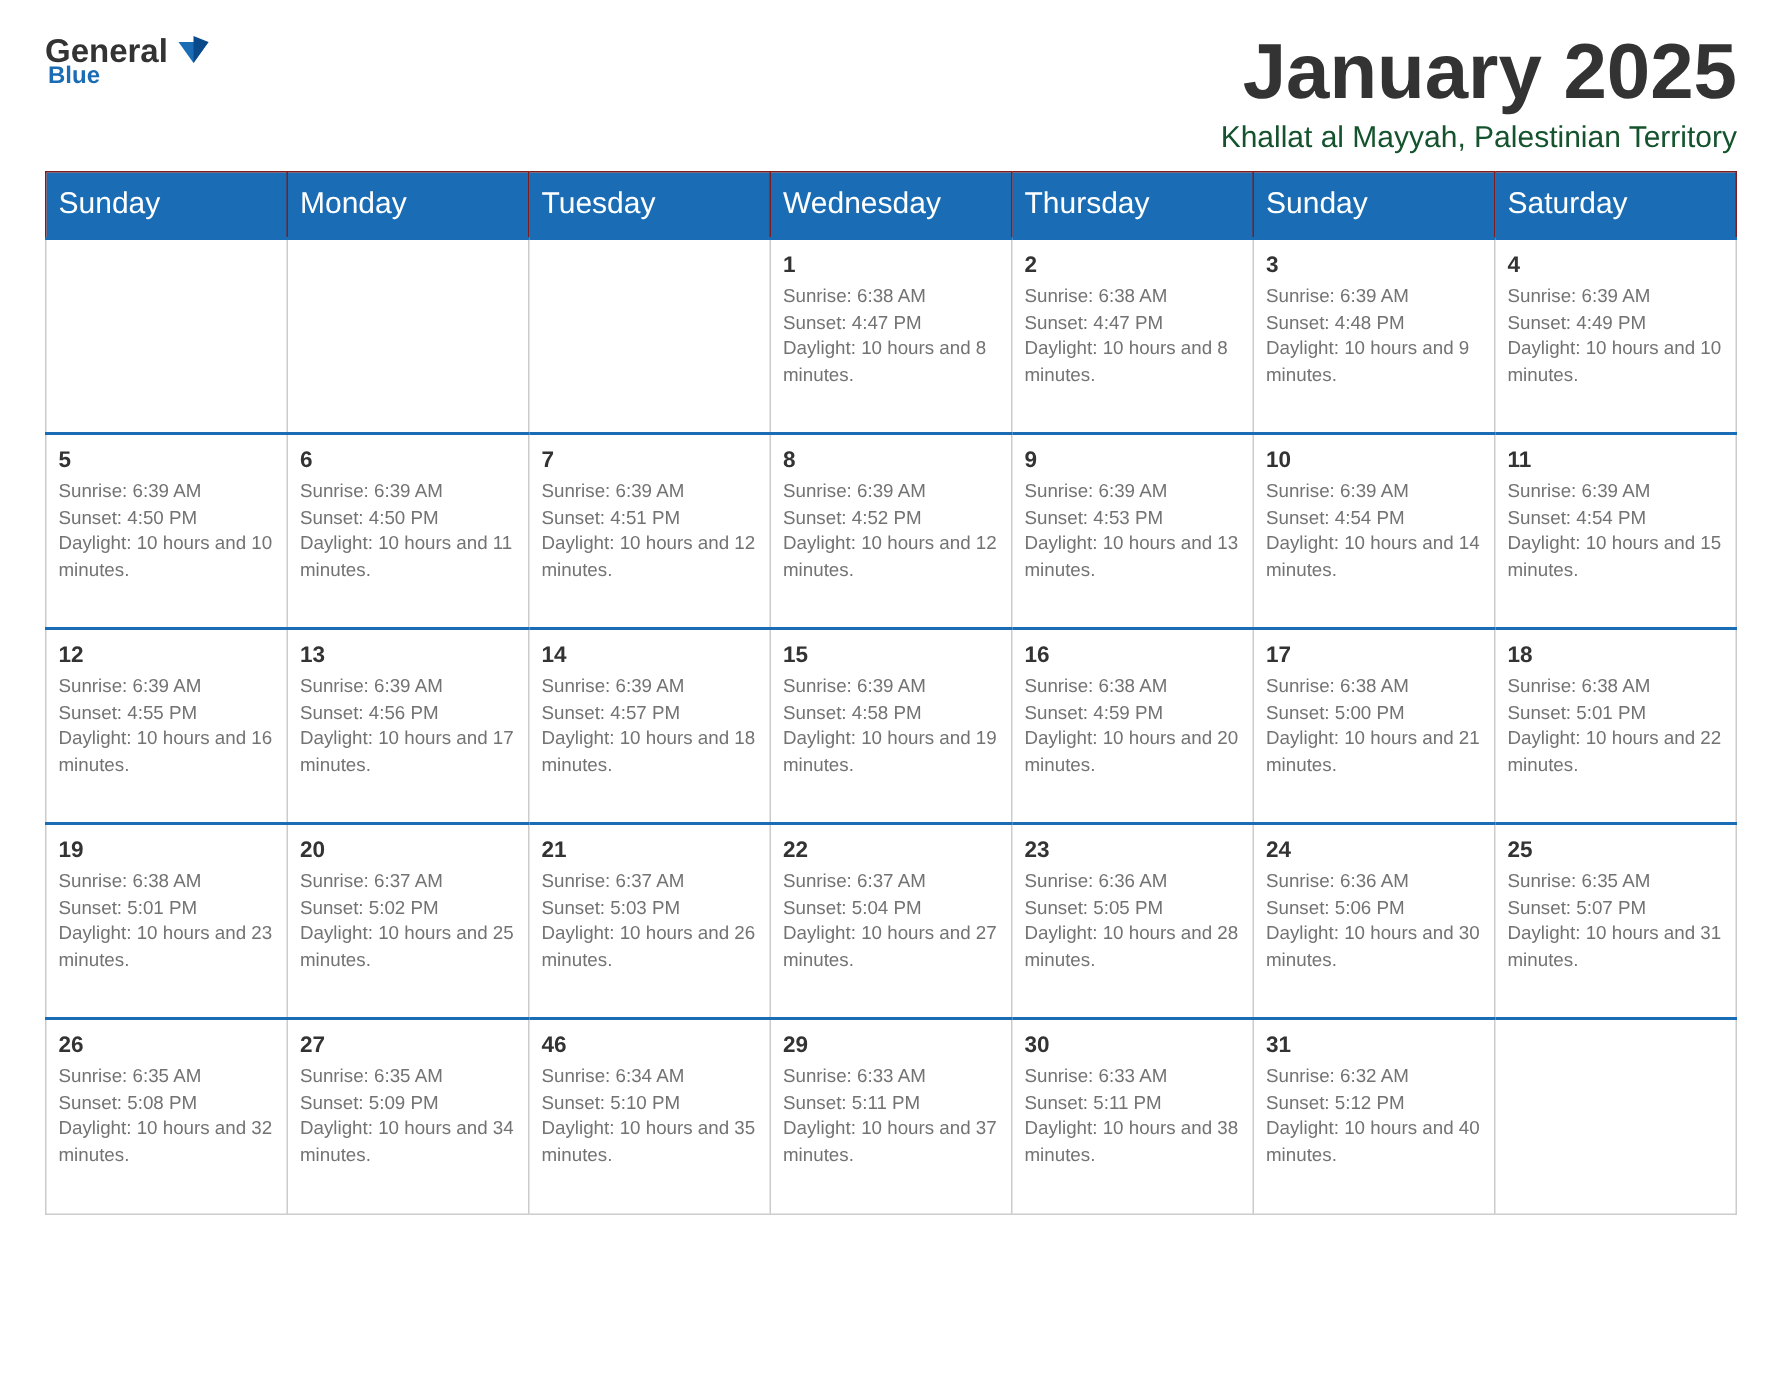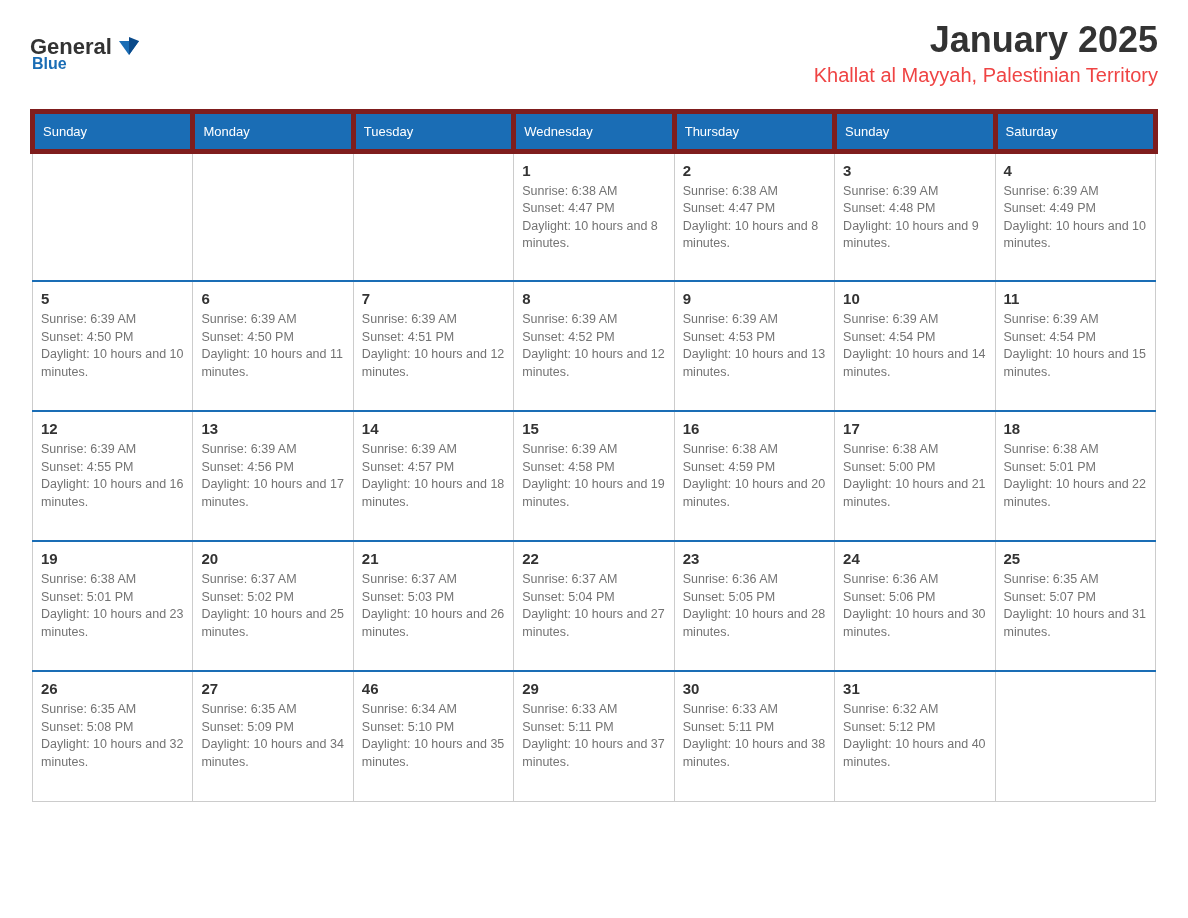--- a/index.html
+++ b/index.html
@@ -6,65 +6,65 @@
     body {
       font-family: Arial, sans-serif;
       background: #fff;
       padding: 20px 30px;
       width: 1188px;
       min-height: 918px;
     }
     .header {
       display: flex;
       justify-content: space-between;
-      align-items: center;
-      margin-bottom: 22px;
+      align-items: flex-start;
+      margin-bottom: 10px;
     }
     .logo-text-general {
       font-size: 22px;
       font-weight: bold;
       color: #333;
     }
     .logo-text-blue {
       font-size: 16px;
       font-weight: bold;
       color: #1a6db5;
     }
     .logo-icon {
       width: 28px;
       height: 28px;
       margin-left: 3px;
     }
     .title-section {
       text-align: right;
     }
     .month-title {
-      font-size: 36px;
+      font-size: 52px;
       font-weight: bold;
       color: #333;
       line-height: 1.1;
     }
     .location {
       font-size: 20px;
-      color: #ef4444;
+      color: #14532d;
       margin-top: 4px;
     }
     .calendar {
       width: 100%;
       border-collapse: collapse;
       margin-top: 10px;
     }
     .calendar th {
       background-color: #1a6db5;
       color: #fff;
       padding: 10px 8px;
-      font-size: 13px;
+      font-size: 20px;
       font-weight: normal;
       text-align: left;
-      border: 5px solid #7f1d1d;
+      border: 1px solid #7f1d1d;
     }
     .calendar td {
       vertical-align: top;
       padding: 8px 8px;
       border: 1px solid #ccc;
       border-top: 2px solid #1a6db5;
       width: calc(100% / 7);
       font-size: 13px;
       color: #333;
       min-height: 110px;

